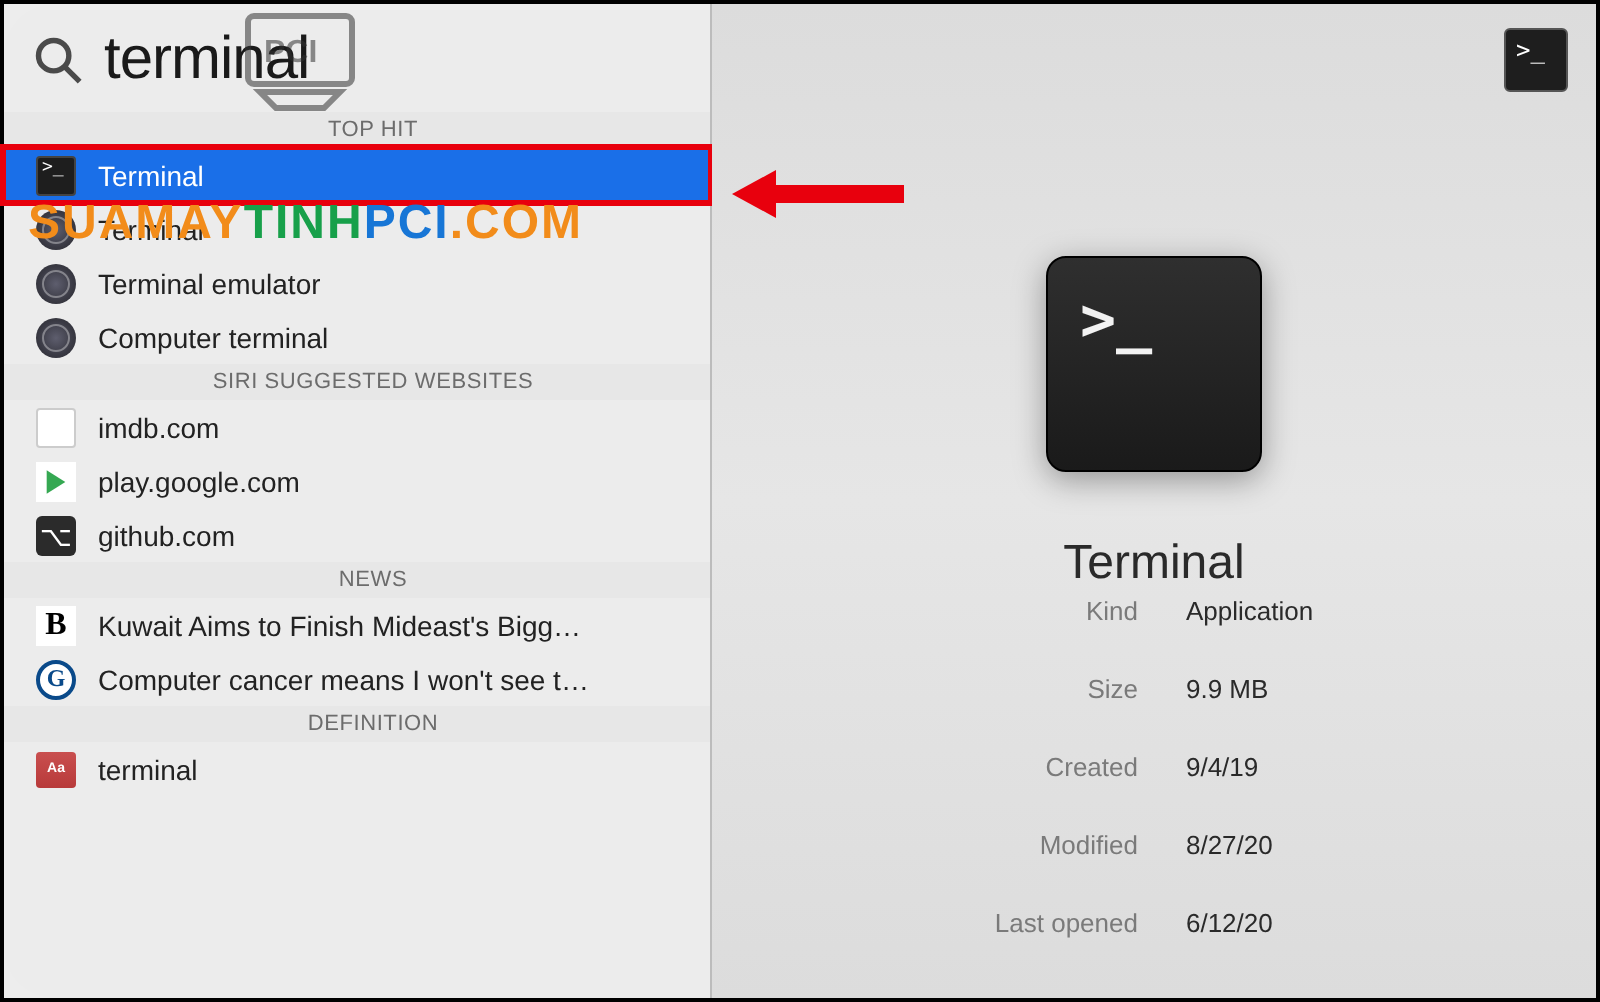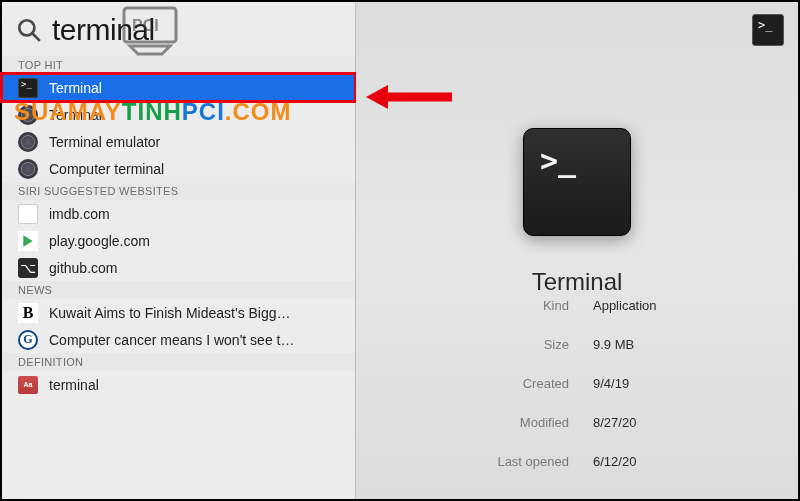--- a/index.html
+++ b/index.html
@@ -4,21 +4,21 @@
 <style>
 * { margin: 0; padding: 0; box-sizing: border-box; font-family: -apple-system, BlinkMacSystemFont, "Helvetica Neue", sans-serif; }
 body { width: 800px; height: 501px; overflow: hidden; position: relative; background: #fff; }
 .frame { position: absolute; inset: 0; border: 2px solid #000; }
 .spotlight { position: absolute; inset: 2px; display: flex; background: linear-gradient(to right, #e8e8e8 0%, #e8e8e8 50%, #d9d9d9 50%, #e3e3e3 100%); border-radius: 25px; }
 .left-pane { width: 354px; background: rgba(236,236,236,0.95); display: flex; flex-direction: column; border-right: 1px solid #bcbcbc; }
 .right-pane { flex: 1; position: relative; background: linear-gradient(180deg,#dcdcdc 0%,#e6e6e6 50%,#dcdcdc 100%); }
 .search-row { display: flex; align-items: center; padding: 6px 10px 4px 14px; height: 54px; }
 .search-icon-svg { width: 26px; height: 26px; stroke: #4a4a4a; stroke-width: 2.5; fill: none; }
 .search-text { font-size: 30px; font-weight: 400; color: #1a1a1a; margin-left: 10px; letter-spacing: -0.5px; }
-.section-header { font-size: 11px; font-weight: 400; color: #6c6c6c; letter-spacing: 0.3px; padding: 3px 0 3px 16px; text-transform: uppercase; background: rgba(0,0,0,0.02); }
+.section-header { font-size: 11px; font-weight: 400; color: #6c6c6c; letter-spacing: 0.3px; padding: 3px 0 3px 16px; text-transform: uppercase; background: rgba(0,0,0,0.02); text-align: center; }
 .result-row { display: flex; align-items: center; padding: 3px 0 3px 16px; height: 27px; gap: 11px; }
 .result-row.selected { background: #1a6fe8; color: #fff; outline: 3px solid #e8000d; outline-offset: -1px; }
 .result-label { font-size: 14px; color: #222; white-space: nowrap; overflow: hidden; text-overflow: ellipsis; max-width: 300px; }
 .result-row.selected .result-label { color: #fff; }
 .icon-slot { width: 20px; height: 20px; display: flex; align-items: center; justify-content: center; border-radius: 3px; flex-shrink: 0; }
 .term-mini { width: 20px; height: 20px; background: #1e1e1e; border-radius: 2px; position: relative; border: 1px solid #444; }
 .term-mini::after { content: ">_"; position: absolute; top: 0; left: 2px; font-size: 9px; color: #fff; font-family: monospace; }
 .siri-icon { width: 20px; height: 20px; border-radius: 50%; background: radial-gradient(circle at 50% 50%, #5e5e6e 0%, #3a3a44 60%, #2a2a30 100%); position: relative; }
 .siri-icon::after { content: ""; position: absolute; inset: 3px; border-radius: 50%; border: 1.5px solid rgba(255,255,255,0.35); }
 .fav-generic { width: 20px; height: 20px; background: #fff; border: 1px solid #ccc; border-radius: 2px; }

